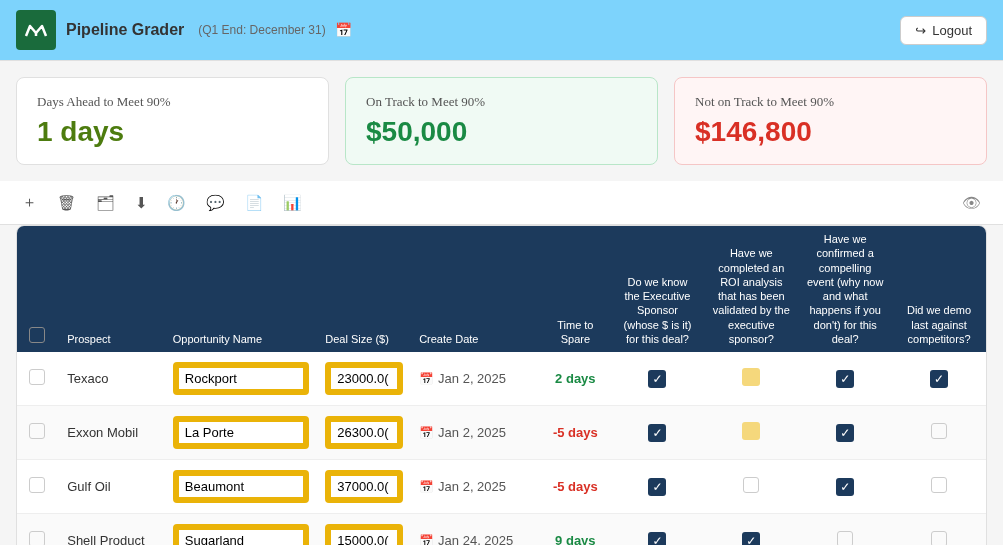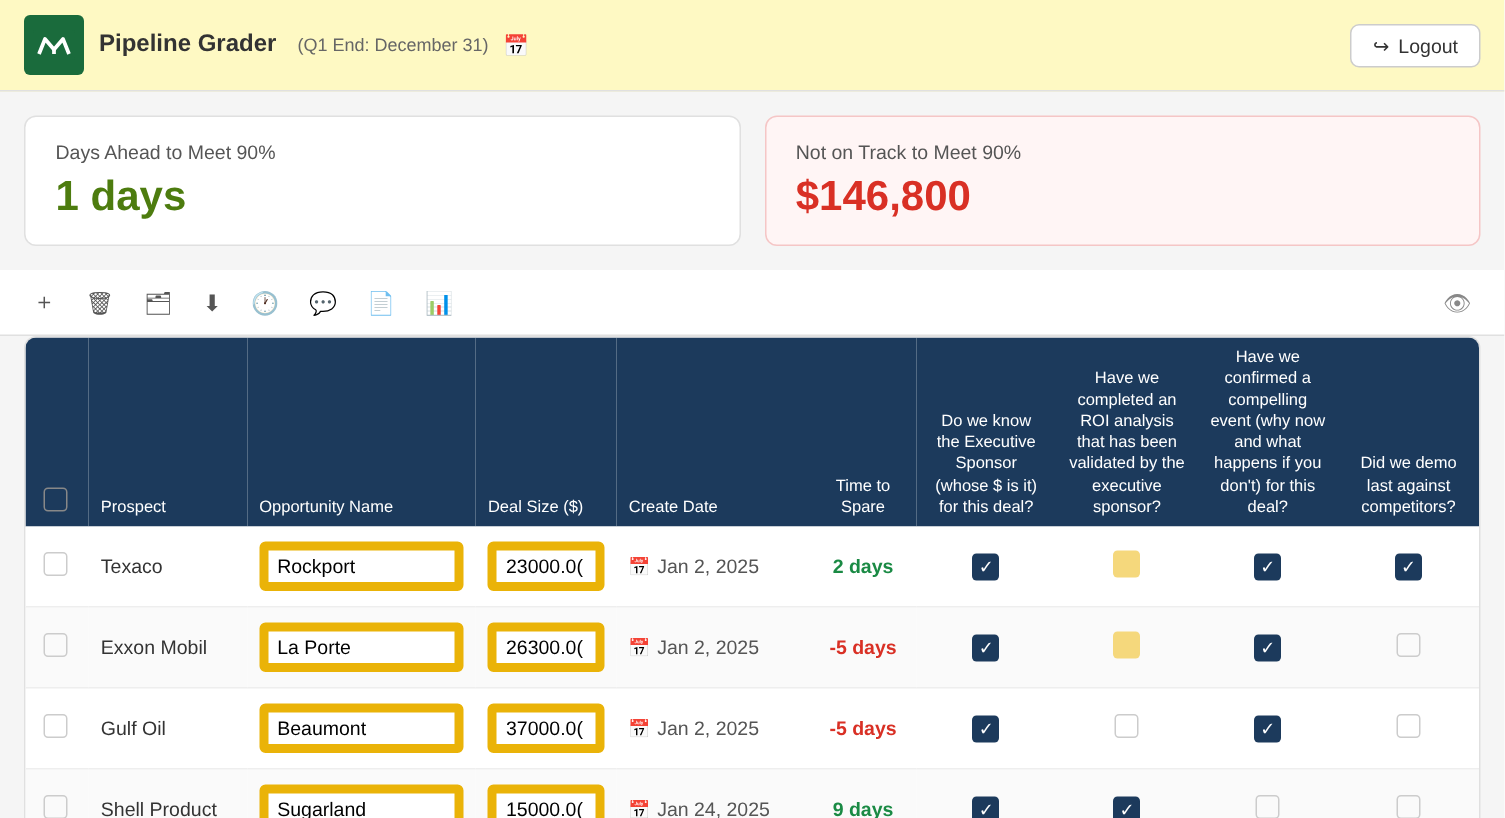--- a/index.html
+++ b/index.html
@@ -1,33 +1,33 @@
 <!DOCTYPE html>
 <html><head>
   <meta charset="utf-8">
   <style>
     * { box-sizing: border-box; margin: 0; padding: 0; }
     body { font-family: -apple-system, BlinkMacSystemFont, 'Segoe UI', sans-serif; font-size: 13px; background: #f5f5f5; color: #333; }
 
     
-    .header { display: flex; align-items: center; justify-content: space-between; padding: 10px 16px; background: #fef9c3; border-bottom: 1px solid #e0e0e0; gap: 32px; }
+    .header { display: flex; align-items: center; justify-content: space-between; padding: 10px 16px; background: #7dd3fc; border-bottom: 1px solid #e0e0e0; gap: 32px; }
     .header-left { display: flex; align-items: center; gap: 10px; }
     .logo { width: 40px; height: 40px; background: #1a6b3c; display: flex; align-items: center; justify-content: center; border-radius: 4px; }
     .logo svg { width: 28px; height: 20px; }
     .app-title { font-size: 16px; font-weight: 600; color: #333; }
     .quarter-info { font-size: 12px; color: #666; margin-left: 4px; }
     .calendar-icon { color: #666; cursor: pointer; font-size: 14px; }
     .logout-btn { display: flex; align-items: center; gap: 6px; padding: 6px 14px; border: 1px solid #ccc; border-radius: 6px; background: #fff; cursor: pointer; font-size: 13px; color: #333; }
 
     
     .summary-cards { display: flex; gap: 0; padding: 16px; gap: 16px; }
     .card { flex: 1; background: #fff; border-radius: 8px; padding: 16px 20px; border: 1px solid #e0e0e0; }
     .card.green-card { background: #f0faf4; border-color: #b8e6c8; }
     .card.red-card { background: #fff5f5; border-color: #f5c6c6; }
-    .card-label { font-size: 13px; color: #555; margin-bottom: 6px; }
+    .card-label { font-size: 13px; color: #555; margin-bottom: 6px; font-family: Liberation Serif, serif; }
     .card-value { font-size: 28px; font-weight: 700; }
     .card-value.green { color: #1a8a44; }
     .card-value.red { color: #d93025; }
     .card-value.default { color: #4d7c0f; }
 
     
     .toolbar { display: flex; align-items: center; justify-content: space-between; padding: 8px 16px; background: #fff; border-bottom: 1px solid #e0e0e0; }
     .toolbar-left { display: flex; align-items: center; gap: 8px; }
     .toolbar-btn { background: none; border: none; cursor: pointer; color: #555; padding: 4px 6px; border-radius: 4px; font-size: 15px; display: flex; align-items: center; }
 
@@ -86,20 +86,24 @@
   <button class="logout-btn">
     <span>↪</span>
     <span>Logout</span>
   </button>
 </div>
 
 <div class="summary-cards">
   <div class="card">
     <div class="card-label">Days Ahead to Meet 90%</div>
     <div class="card-value default">1 days</div>
+  </div>
+  <div class="card green-card">
+    <div class="card-label">On Track to Meet 90%</div>
+    <div class="card-value green">$50,000</div>
   </div>
   <div class="card red-card">
     <div class="card-label">Not on Track to Meet 90%</div>
     <div class="card-value red">$146,800</div>
   </div>
 </div>
 
 <div class="toolbar">
   <div class="toolbar-left">
     <button class="toolbar-btn" title="Add">＋</button>

